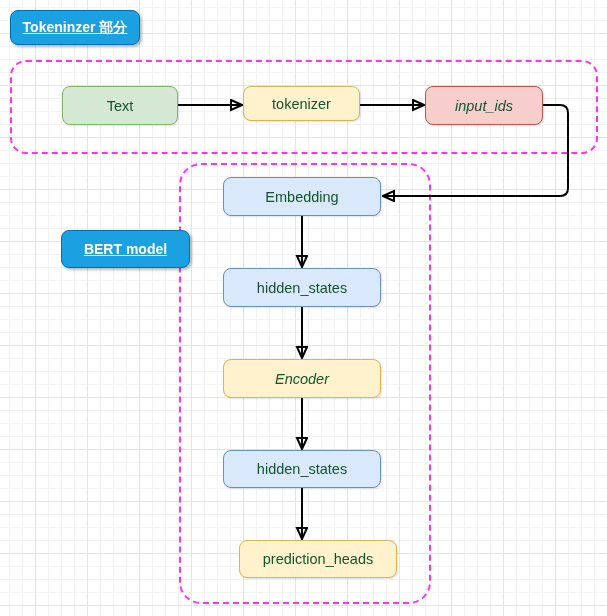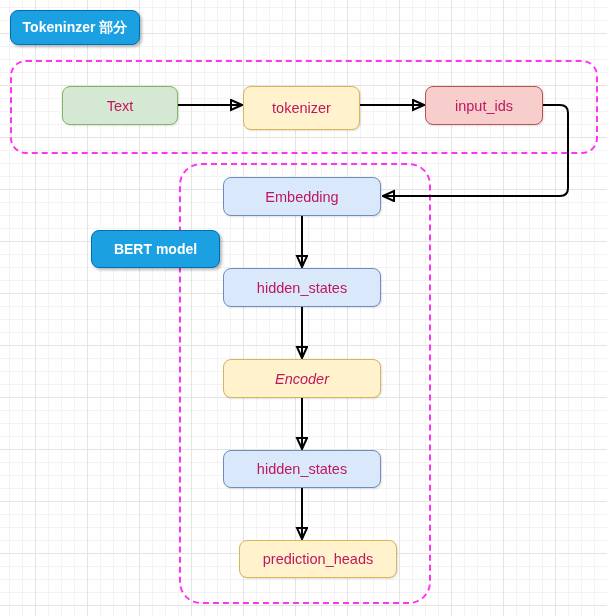--- a/index.html
+++ b/index.html
@@ -41,44 +41,45 @@
     border-radius: 8px;
     color: #ffffff;
     font-weight: bold;
     font-size: 14px;
     display: flex;
     align-items: center;
     justify-content: center;
     box-shadow: 2px 2px 3px rgba(0,0,0,0.28);
     z-index: 3;
     box-sizing: border-box;
+    text-decoration: underline;
   }
   #lbl-tokenizer { left: 10px; top: 10px; width: 130px; height: 35px; }
-  #lbl-bert      { left: 91px; top: 230px; width: 129px; height: 38px; }
+  #lbl-bert      { left: 61px; top: 230px; width: 129px; height: 38px; }
 
   
   .node {
     position: absolute;
     border-radius: 8px;
     display: flex;
     align-items: center;
     justify-content: center;
     font-size: 14.5px;
-    color: #be185d;
+    color: #14532d;
     box-sizing: border-box;
     box-shadow: 1px 1px 2px rgba(0,0,0,0.12);
     z-index: 2;
   }
   .node.green  { background: #d5e8d4; border: 1.3px solid #82b366; }
   .node.yellow { background: #fff2cc; border: 1.3px solid #d6b656; }
-  .node.red    { background: #f8cecc; border: 1.3px solid #b85450; }
+  .node.red    { background: #f8cecc; border: 1.3px solid #b85450; font-style: italic; }
   .node.blue   { background: #dae8fc; border: 1.3px solid #6c8ebf; }
 
   #node-text       { left: 62px;  top: 86px;  width: 116px; height: 39px; }
-  #node-tokenizer  { left: 243px; top: 86px;  width: 117px; height: 44px; }
+  #node-tokenizer  { left: 243px; top: 86px;  width: 117px; height: 35px; }
   #node-input-ids  { left: 425px; top: 86px;  width: 118px; height: 39px; }
   #node-embedding  { left: 223px; top: 177px; width: 158px; height: 39px; }
   #node-hs1        { left: 223px; top: 268px; width: 158px; height: 39px; }
   #node-encoder    { left: 223px; top: 359px; width: 158px; height: 39px; font-style: italic; }
   #node-hs2        { left: 223px; top: 450px; width: 158px; height: 38px; }
   #node-ph         { left: 223px; top: 540px; width: 158px; height: 38px; margin-left: 16px; }
 
   
   .edges {
     position: absolute;

